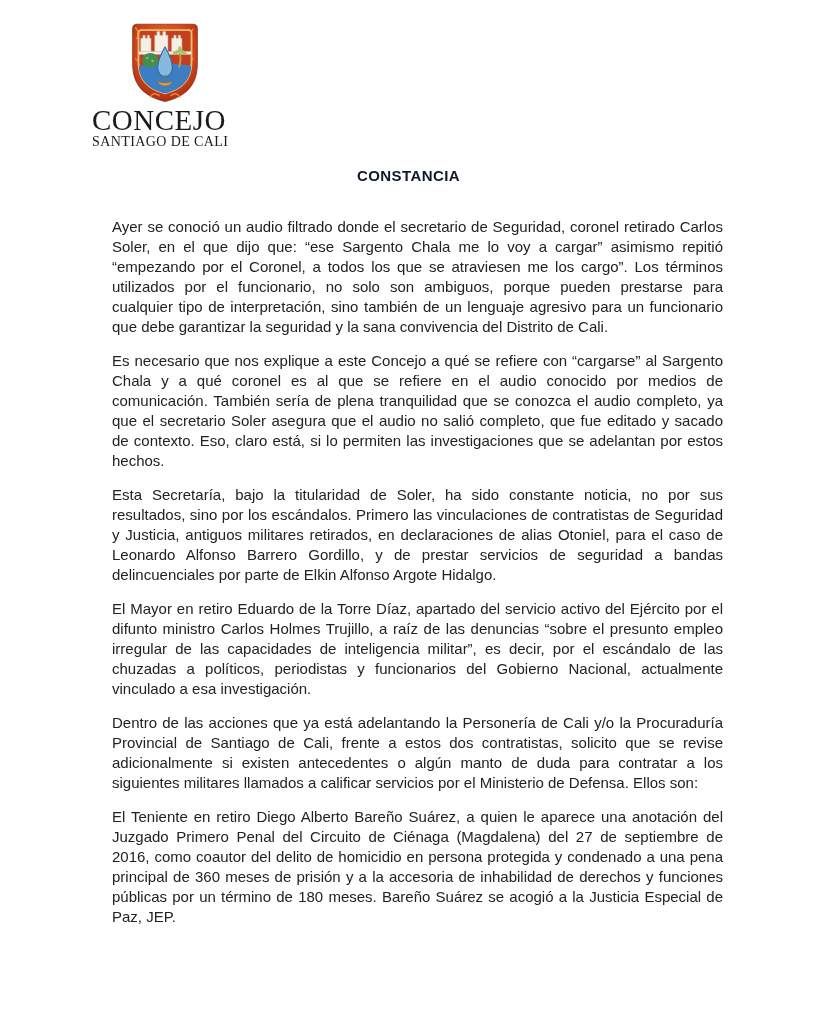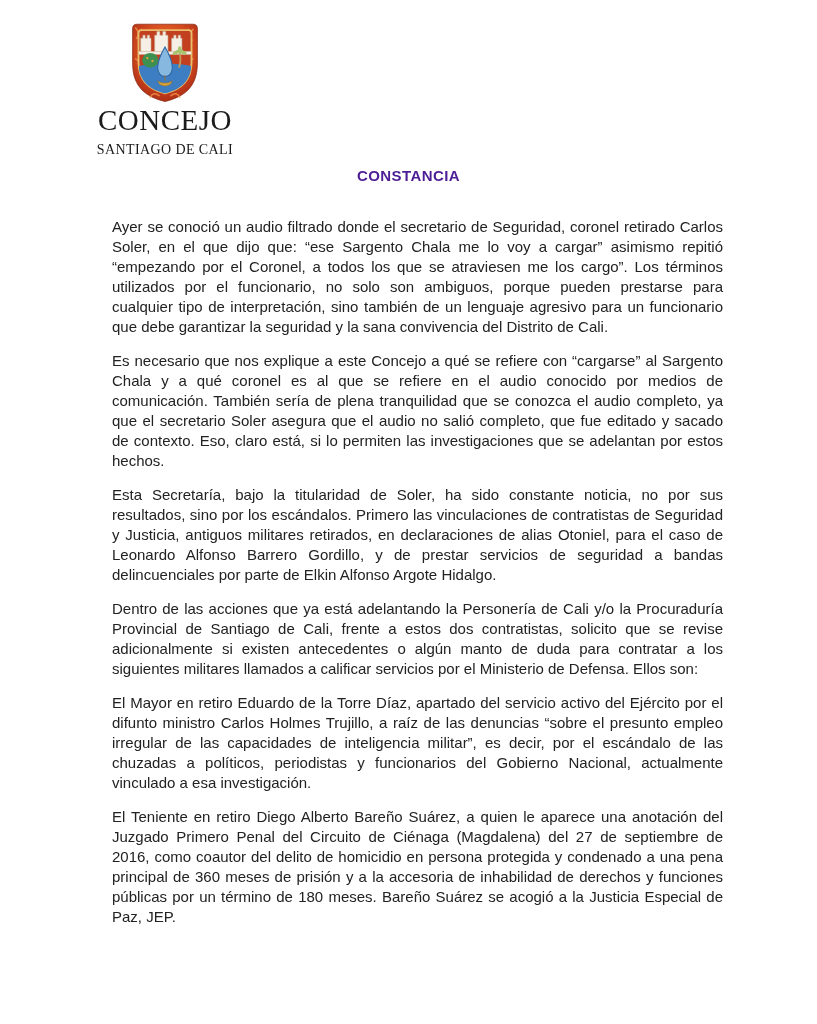--- a/index.html
+++ b/index.html
@@ -12,49 +12,49 @@
     background: #ffffff;
     overflow: hidden;
     font-family: "Liberation Sans", sans-serif;
     color: #1f1f1f;
   }
   .letterhead {
     position: absolute;
     top: 22px;
     left: 92px;
     width: 146px;
-    text-align: center;
+    text-align: left;
     color: #1b1b1b;
   }
   .crest { display: block; margin: 0 auto 3px auto; }
   .org-name {
     font-family: "Liberation Serif", serif;
     font-size: 29px;
     line-height: 1;
     letter-spacing: 0.5px;
     white-space: nowrap;
   }
   .org-subtitle {
     font-family: "Liberation Serif", serif;
     font-size: 14px;
     line-height: 1;
     letter-spacing: 0.4px;
-    margin-top: 8px;
+    margin-top: 0;
     white-space: nowrap;
   }
   .doc-title {
     position: absolute;
     top: 167px;
     left: 0;
     width: 100%;
     text-align: center;
     font-weight: bold;
     font-size: 15px;
     letter-spacing: 0.4px;
-    color: #4c1d95;
+    color: #0f172a;
   }
   .doc-body {
     position: absolute;
     top: 203px;
     left: 112px;
     width: 611px;
     font-size: 15px;
     line-height: 20px;
     text-align: justify;
     color: #222222;
@@ -115,18 +115,18 @@
     <div class="org-name">CONCEJO</div>
     <div class="org-subtitle">SANTIAGO DE CALI</div>
   </div>
 
   <div class="doc-title">CONSTANCIA</div>
 
   <div class="doc-body">
     <p>Ayer se conoció un audio filtrado donde el secretario de Seguridad, coronel retirado Carlos Soler, en el que dijo que: “ese Sargento Chala me lo voy a cargar” asimismo repitió “empezando por el Coronel, a todos los que se atraviesen me los cargo”. Los términos utilizados por el funcionario, no solo son ambiguos, porque pueden prestarse para cualquier tipo de interpretación, sino también de un lenguaje agresivo para un funcionario que debe garantizar la seguridad y la sana convivencia del Distrito de Cali.</p>
     <p>Es necesario que nos explique a este Concejo a qué se refiere con “cargarse” al Sargento Chala y a qué coronel es al que se refiere en el audio conocido por medios de comunicación. También sería de plena tranquilidad que se conozca el audio completo, ya que el secretario Soler asegura que el audio no salió completo, que fue editado y sacado de contexto. Eso, claro está, si lo permiten las investigaciones que se adelantan por estos hechos.</p>
     <p>Esta Secretaría, bajo la titularidad de Soler, ha sido constante noticia, no por sus resultados, sino por los escándalos. Primero las vinculaciones de contratistas de Seguridad y Justicia, antiguos militares retirados, en declaraciones de alias Otoniel, para el caso de Leonardo Alfonso Barrero Gordillo, y de prestar servicios de seguridad a bandas delincuenciales por parte de Elkin Alfonso Argote Hidalgo.</p>
+    <p>El Mayor en retiro Eduardo de la Torre Díaz, apartado del servicio activo del Ejército por el difunto ministro Carlos Holmes Trujillo, a raíz de las denuncias “sobre el presunto empleo irregular de las capacidades de inteligencia militar”, es decir, por el escándalo de las chuzadas a políticos, periodistas y funcionarios del Gobierno Nacional, actualmente vinculado a esa investigación.</p>
     <p>Dentro de las acciones que ya está adelantando la Personería de Cali y/o la Procuraduría Provincial de Santiago de Cali, frente a estos dos contratistas, solicito que se revise adicionalmente si existen antecedentes o algún manto de duda para contratar a los siguientes militares llamados a calificar servicios por el Ministerio de Defensa. Ellos son:</p>
-    <p>El Mayor en retiro Eduardo de la Torre Díaz, apartado del servicio activo del Ejército por el difunto ministro Carlos Holmes Trujillo, a raíz de las denuncias “sobre el presunto empleo irregular de las capacidades de inteligencia militar”, es decir, por el escándalo de las chuzadas a políticos, periodistas y funcionarios del Gobierno Nacional, actualmente vinculado a esa investigación.</p>
     <p>El Teniente en retiro Diego Alberto Bareño Suárez, a quien le aparece una anotación del Juzgado Primero Penal del Circuito de Ciénaga (Magdalena) del 27 de septiembre de 2016, como coautor del delito de homicidio en persona protegida y condenado a una pena principal de 360 meses de prisión y a la accesoria de inhabilidad de derechos y funciones públicas por un término de 180 meses. Bareño Suárez se acogió a la Justicia Especial de Paz, JEP.</p>
   </div>
 
 </div>
 
 </body></html>

